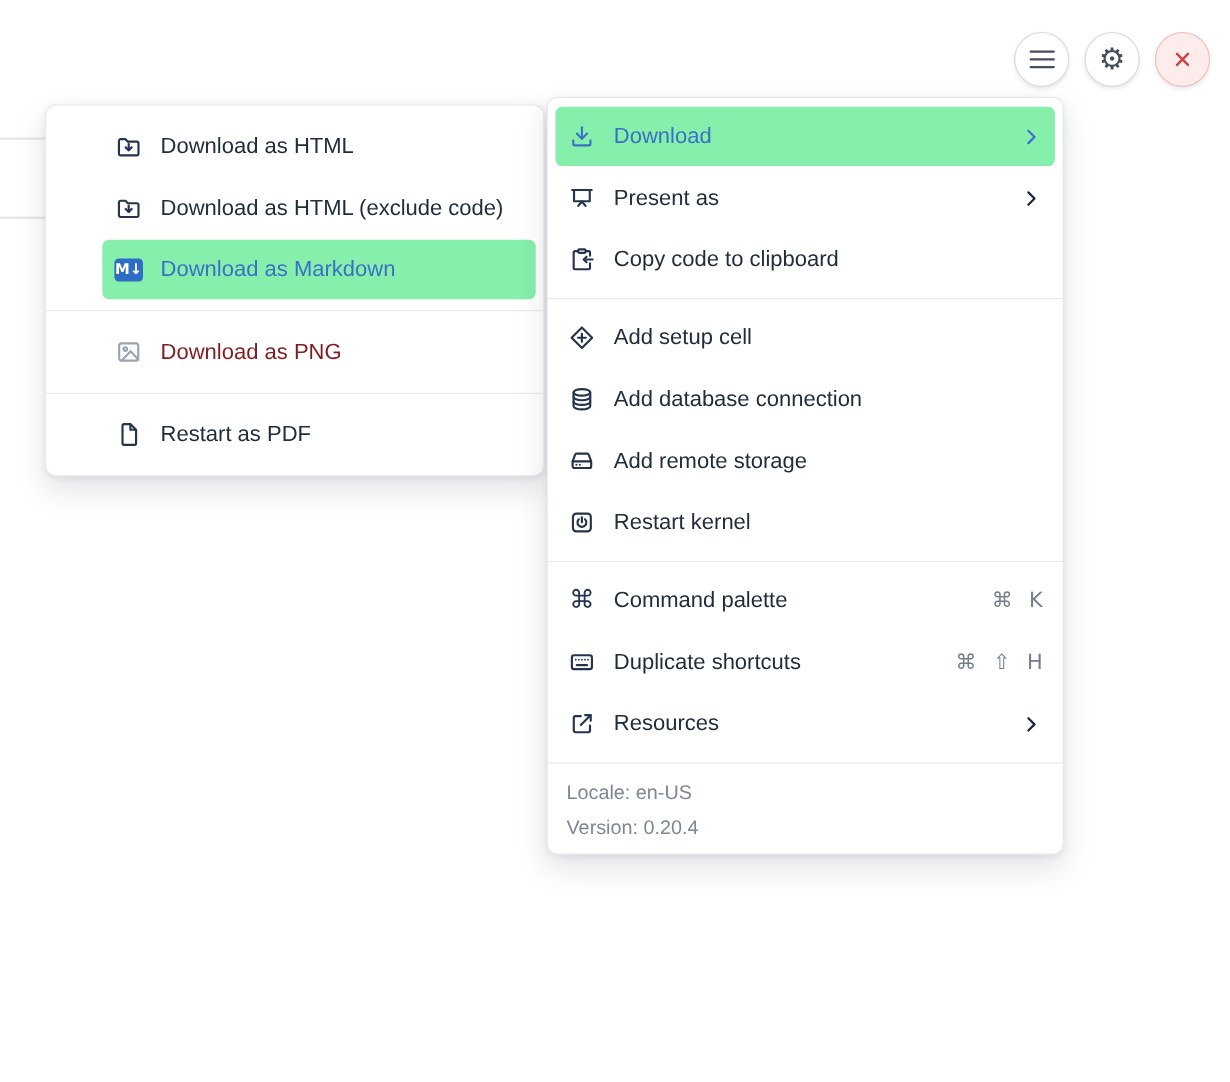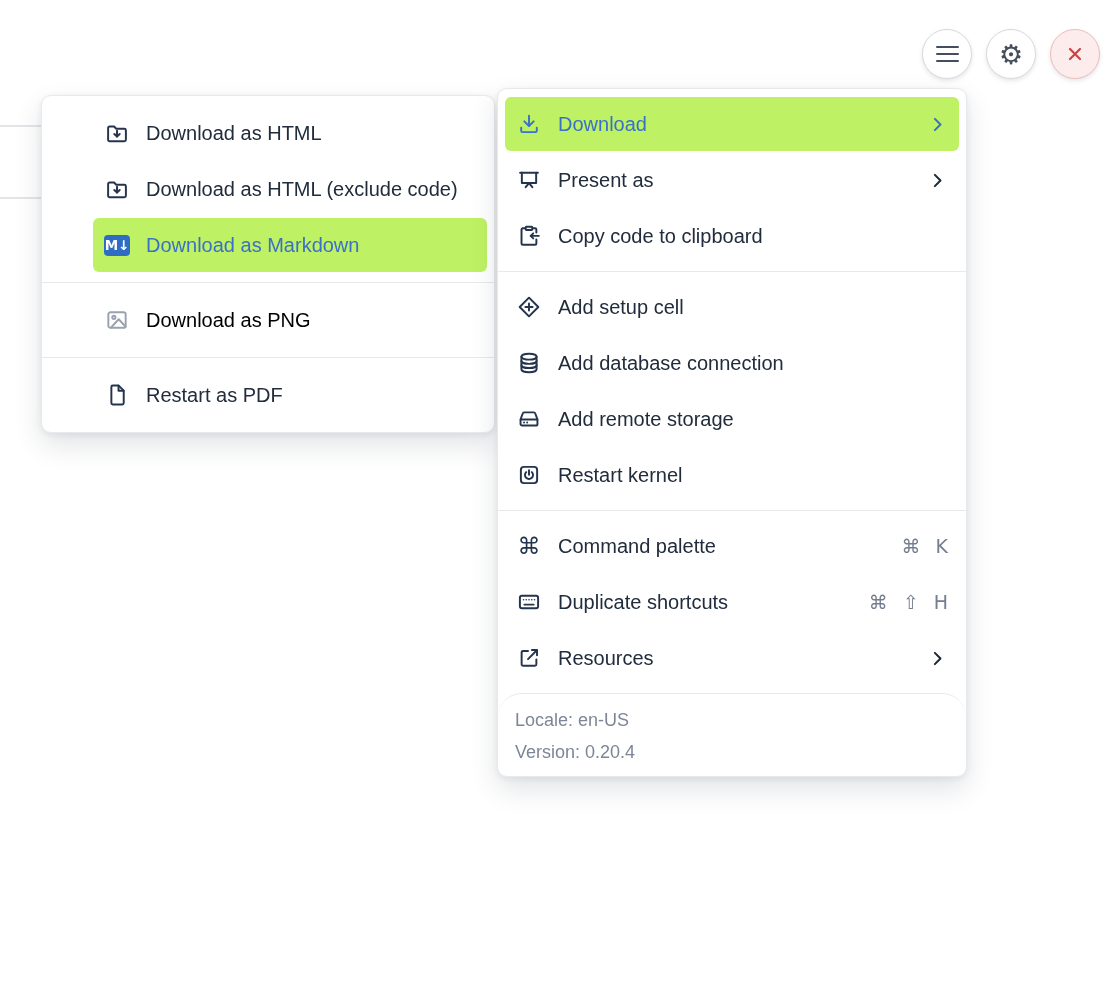--- a/index.html
+++ b/index.html
@@ -40,29 +40,29 @@
   #download-submenu .section { padding:8px 0;margin-left:44px; }
   .divider { height:1px; background:#e7e9ed; }
 
   .mi {
     display:flex; align-items:center; height:54px;
     margin:2px 7px; padding:0 11px; border-radius:6px;
     gap:16px; font-size:20px; cursor:pointer; color:#212c3d;
   }
   .mi-icon { width:26px; height:26px; flex:none; display:flex; align-items:center; justify-content:center; color:#24344d; }
   .mi-label { white-space:nowrap; }
-  .mi--highlighted { background:#bef264; color:#3a71c6; }
+  .mi--highlighted { background:#86efac; color:#3a71c6; }
   .mi--highlighted .mi-icon, .mi--highlighted .chev { color:#3a71c6; }
-  .mi--disabled { color:#000000; cursor:default; }
+  .mi--disabled { color:#7f1d1d; cursor:default; }
   .mi--disabled .mi-icon { color:#9aa2af; }
   .chev { margin-left:auto; color:#1c2736; display:flex; }
   .shortcut { margin-left:auto; color:#747e8e; font-size:19px; word-spacing:9px; white-space:pre;
               font-family:"DejaVu Sans","Liberation Sans",sans-serif; }
 
-  .footer { border-top:1px solid #e7e9ed; padding:10px 17px 8px; color:#7d8697; font-size:18px;border-radius:24px; }
+  .footer { border-top:1px solid #e7e9ed; padding:10px 17px 8px; color:#7d8697; font-size:18px; }
   .footer div { line-height:32px; }
 
   .md-badge {
     width:30px; height:21px; border-radius:4px; background:#2f6cc4;
     color:#fff; font-size:13.5px; font-weight:bold;
     display:flex; align-items:center; justify-content:center;
     font-family:"DejaVu Sans",sans-serif;
   }
   .cmd-glyph { font-size:23px; color:#24344d; font-family:"DejaVu Sans",sans-serif; line-height:1; }
   svg { display:block; }

